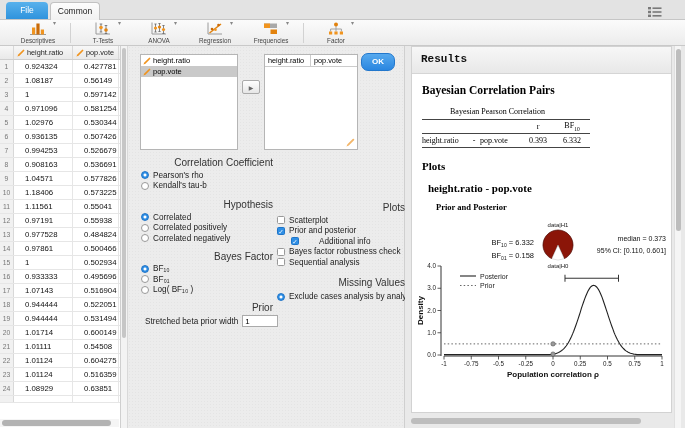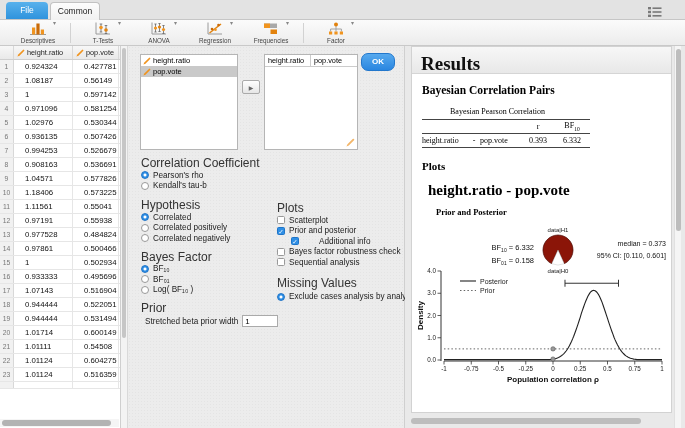--- a/index.html
+++ b/index.html
@@ -51,55 +51,55 @@
              border:1px solid #aaa;border-radius:2px;font-size:6px;color:#666;display:flex;align-items:center;justify-content:center;padding:0;cursor:pointer;}
   .pairbox{position:absolute;left:136px;top:8px;width:92px;height:94px;background:#fff;border:1px solid #b5b5b5;}
   .pair-head{display:flex;height:11px;border-bottom:1px solid #ccc;font-size:7.3px;}
   .pair-head span{width:50%;padding-left:3px;box-sizing:border-box;line-height:11px;overflow:hidden;}
   .pair-head span:first-child{border-right:1px solid #ccc;}
   .pair-pencil{position:absolute;right:2px;bottom:2px;}
   .ok-btn{position:absolute;left:233px;top:7px;width:34px;height:18px;background:linear-gradient(#56a9ee,#2a86e0);
           border:1px solid #2277cc;border-radius:7px;color:#fff;font-size:8px;font-weight:bold;line-height:10px;text-align:center;padding:0;cursor:pointer;}
   .optcol-left{position:absolute;left:13px;top:112px;width:132px;}
   .optcol-right{position:absolute;left:149px;top:157px;width:128px;}
-  .opt-header{font-size:12px;color:#333;height:10px;line-height:10px;margin-bottom:2px;}
+  .opt-header{font-size:10px;color:#333;height:10px;line-height:10px;margin-bottom:2px;text-align:right;}
   .opt-group{margin-bottom:8px;}
   .opt-row{display:flex;align-items:center;gap:4px;height:10.5px;cursor:pointer;}
   .opt-row.indent{padding-left:14px;gap:20px;}
   .opt-label{font-size:8.2px;color:#222;white-space:nowrap;}
   .radio{width:8px;height:8px;border-radius:50%;border:1px solid #999;background:#fff;box-sizing:border-box;flex:none;}
   .radio.on{border-color:#1e74c8;background:radial-gradient(circle,#fff 0 1.2px,#2f8fe5 1.8px);}
   .checkbox{width:8px;height:8px;border:1px solid #999;border-radius:1.5px;background:#fff;box-sizing:border-box;flex:none;
             font-size:6.5px;line-height:7px;text-align:center;color:#fff;}
   .checkbox.on{background:#2f8fe5;border-color:#1e74c8;}
   .field-row{display:flex;align-items:center;gap:4px;height:12px;}
   .field-label{font-size:8.2px;color:#222;white-space:nowrap;}
   .field-input{width:30px;height:10px;border:1px solid #aaa;font-size:8px;padding:0 2px;font-family:inherit;}
 
   
   .results-panel{position:absolute;left:405px;top:46px;width:280px;height:382px;background:#e9e9e9;}
   .results-card{position:absolute;left:6px;top:0;width:261px;height:367px;background:#fff;border:1px solid #d2d2d2;box-sizing:border-box;
                 font-family:"Liberation Serif","DejaVu Serif",serif;overflow:hidden;}
   .results-band{height:27px;background:linear-gradient(#f7f7f7,#e8e8e8);border-bottom:1px solid #d5d5d5;box-sizing:border-box;}
-  .results-title{font-size:19px;font-weight:bold;padding:6px 0 0 9px;color:#111;font-family:Liberation Serif, serif;}
+  .results-title{font-size:11px;font-weight:bold;padding:6px 0 0 9px;color:#111;font-family:Liberation Mono, monospace;}
   .r-section{font-size:11.5px;font-weight:bold;margin:10px 0 0 10px;}
   .r-tabletitle{font-size:8px;margin:11px 0 0 10px;padding-left:28px;}
   .rtable{border-collapse:collapse;margin:3px 0 0 10px;font-size:8px;}
   .rtable th{font-weight:normal;font-size:8px;}
   .rtable thead tr{border-top:1px solid #444;border-bottom:1px solid #444;}
   .rtable tbody tr{border-bottom:1.3px solid #444;}
   .rtable th,.rtable td{padding:0;height:13px;}
   .rtable .c1{width:46px;text-align:left;}
   .rtable .c2{width:12px;text-align:center;}
   .rtable .c3{width:42px;text-align:left;}
   .rtable .c4{width:32px;text-align:center;}
   .rtable .c5{width:36px;text-align:center;}
   .rtable sub{font-size:5.5px;}
   .r-plots{font-size:11px;font-weight:bold;margin:12px 0 0 10px;}
-  .r-pair{font-size:15px;font-weight:bold;margin:10px 0 0 16px;}
+  .r-pair{font-size:11px;font-weight:bold;margin:10px 0 0 16px;}
   .r-subplot{font-size:8.5px;font-weight:bold;margin:8px 0 0 24px;}
   #plot-svg{display:block;margin:2px 0 0 2px;}
   #plot-svg text{font-family:"Liberation Sans","DejaVu Sans",sans-serif;}
   .results-vscroll{position:absolute;right:4px;top:0;width:7px;height:382px;background:#f5f5f5;border-left:1px solid #e0e0e0;box-sizing:border-box;}
   .results-vscroll .thumb{position:absolute;left:1px;top:3px;width:5px;height:182px;background:#bdbdbd;border-radius:3px;}
   .results-hthumb{position:absolute;left:6px;bottom:4px;width:230px;height:6px;background:#bdbdbd;border-radius:3px;}
 </style>
 </head>
 <body>
 
@@ -320,20 +320,25 @@
         </div>
         <div class="dt-row">
           <span class="dt-num">22</span>
           <span class="dt-cell c1">1.01124</span>
           <span class="dt-cell c2">0.604275</span>
         </div>
         <div class="dt-row">
           <span class="dt-num">23</span>
           <span class="dt-cell c1">1.01124</span>
           <span class="dt-cell c2">0.516359</span>
+        </div>
+        <div class="dt-row">
+          <span class="dt-num">24</span>
+          <span class="dt-cell c1">1.08929</span>
+          <span class="dt-cell c2">0.63851</span>
         </div>
       </div>
     <div class="dt-row partial">
       <span class="dt-num"></span>
       <span class="dt-cell c1"></span>
       <span class="dt-cell c2"></span>
     </div>
     <div class="dt-hscroll">
         <div class="thumb"></div>
       </div>

